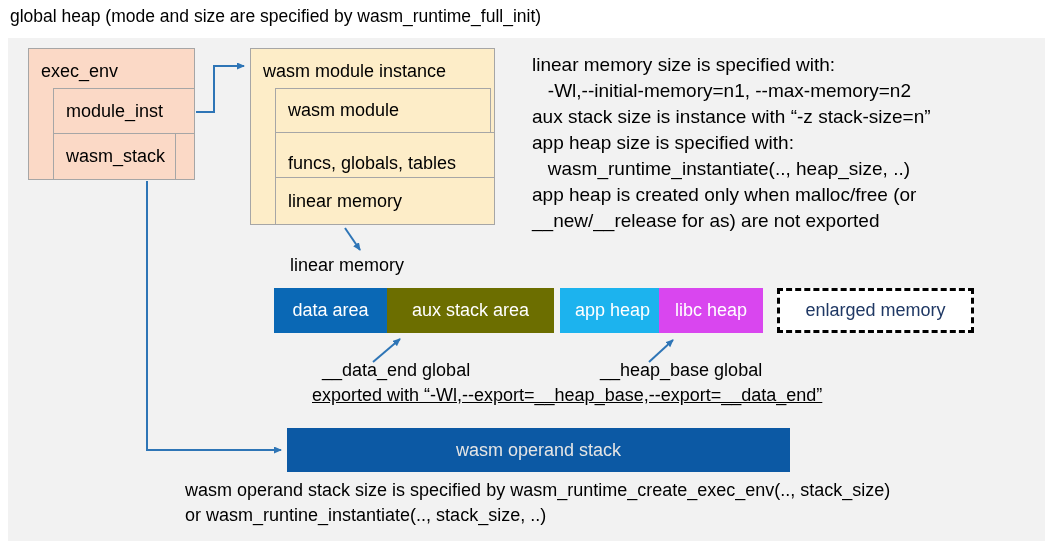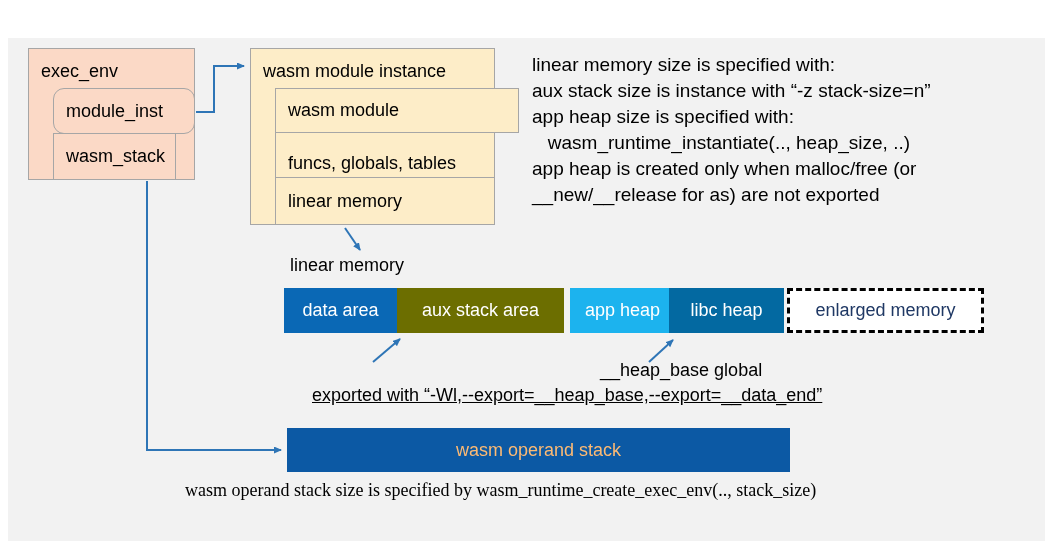--- a/index.html
+++ b/index.html
@@ -18,86 +18,90 @@
   .cream { background:#fdedc8; }
   .sbox .hdr { position:absolute; left:12px; top:0; height:44px; display:flex; align-items:center; font-size:18px; }
   .inner { position:absolute; border:1px solid #a6a6a6; display:flex; align-items:center; padding-left:12px; font-size:18px; }
 
   
   .notes { position:absolute; left:532px; top:52px; font-size:19px; line-height:26px; }
   .notes div { white-space:pre; }
 
   
   .lm-label { position:absolute; left:290px; top:255px; font-size:18px; }
-  .bar { position:absolute; left:284px; top:288px; width:700px; height:45px;text-align:center; }
+  .bar { position:absolute; left:274px; top:288px; width:700px; height:45px;text-align:center; }
   .seg { position:absolute; top:0; height:45px; display:flex; align-items:center; justify-content:center;
          color:#fff; font-size:18px; white-space:nowrap; }
   .seg-data  { left:0;   width:113px; background:#0a68b5; }
   .seg-aux   { left:113px; width:167px; background:#6c6e00; }
   .seg-app   { left:280px; width:105px; background:#1cb3ee;margin-left:6px; }
-  .seg-libc  { left:385px; width:115px; background:#0369a1; }
+  .seg-libc  { left:385px; width:104px; background:#d946ef; }
   .seg-enl   { left:503px; width:197px; background:#ffffff; border:3px dashed #000; color:#1f3864; }
 
   .ann { position:absolute; font-size:18px; }
   .ann-dataend { left:322px; top:360px; }
   .ann-heapbase { left:600px; top:360px; }
   .ann-export { left:312px; top:385px;text-decoration:underline; }
 
   
   .opstack { position:absolute; left:287px; top:428px; width:503px; height:44px; background:#0c59a4;
-             display:flex; align-items:center; justify-content:center; color:#fdba74; font-size:18px; }
-  .bottom-notes { position:absolute; left:185px; top:478px; font-size:18px; line-height:25px;font-family:Liberation Serif, serif; }
+             display:flex; align-items:center; justify-content:center; color:#e5e5e5; font-size:18px; }
+  .bottom-notes { position:absolute; left:185px; top:478px; font-size:18px; line-height:25px; }
 
   svg.overlay { position:absolute; left:0; top:0; pointer-events:none; }
 </style>
 </head>
 <body>
 
 <div class="page">
 
+  <div class="title">global heap (mode and size are specified by wasm_runtime_full_init)</div>
 
   <div class="panel"></div>
 
   <div class="sbox peach" style="left:28px; top:48px; width:167px; height:132px;">
     <div class="hdr">exec_env</div>
   </div>
-  <div class="inner peach" style="left:53px; top:88px; width:142px; height:46px;border-radius:11px;">module_inst</div>
+  <div class="inner peach" style="left:53px; top:88px; width:142px; height:46px;">module_inst</div>
   <div class="inner peach" style="left:53px; top:133px; width:123px; height:47px;">wasm_stack</div>
 
   <div class="sbox cream" style="left:250px; top:48px; width:245px; height:177px;">
     <div class="hdr">wasm module instance</div>
   </div>
-  <div class="inner cream" style="left:275px; top:88px; width:244px; height:45px;">wasm module</div>
+  <div class="inner cream" style="left:275px; top:88px; width:216px; height:45px;">wasm module</div>
   <div class="inner cream" style="left:275px; top:132px; width:220px; height:62px;">funcs, globals, tables</div>
   <div class="inner cream" style="left:275px; top:177px; width:220px; height:48px;">linear memory</div>
 
   <div class="notes">
     <div>linear memory size is specified with:</div>
+    <div>   -Wl,--initial-memory=n1, --max-memory=n2</div>
     <div>aux stack size is instance with “-z stack-size=n”</div>
     <div>app heap size is specified with:</div>
     <div>   wasm_runtime_instantiate(.., heap_size, ..)</div>
     <div>app heap is created only when malloc/free (or</div>
     <div>__new/__release for as) are not exported</div>
   </div>
 
   <div class="lm-label">linear memory</div>
   <div class="bar">
     <div class="seg seg-data">data area</div>
     <div class="seg seg-aux">aux stack area</div>
     <div class="seg seg-app">app heap</div>
     <div class="seg seg-libc">libc heap</div>
     <div class="seg seg-enl">enlarged memory</div>
   </div>
 
+  <div class="ann ann-dataend">__data_end global</div>
   <div class="ann ann-heapbase">__heap_base global</div>
   <div class="ann ann-export">exported with “-Wl,--export=__heap_base,--export=__data_end”</div>
 
   <div class="opstack">wasm operand stack</div>
   <div class="bottom-notes">
     <div>wasm operand stack size is specified by wasm_runtime_create_exec_env(.., stack_size)</div>
+    <div>or wasm_runtine_instantiate(.., stack_size, ..)</div>
   </div>
 
   <svg class="overlay" width="1054" height="547" viewBox="0 0 1054 547">
     <defs>
       <marker id="ah" markerWidth="9" markerHeight="8" refX="7" refY="3.5" orient="auto" markerUnits="userSpaceOnUse">
         <path d="M0,0 L8,3.5 L0,7 Z" fill="#2e75b6"></path>
       </marker>
     </defs>
 
     <path d="M196,112 H214 V66 H244" fill="none" stroke="#2e75b6" stroke-width="2" marker-end="url(#ah)"></path>

